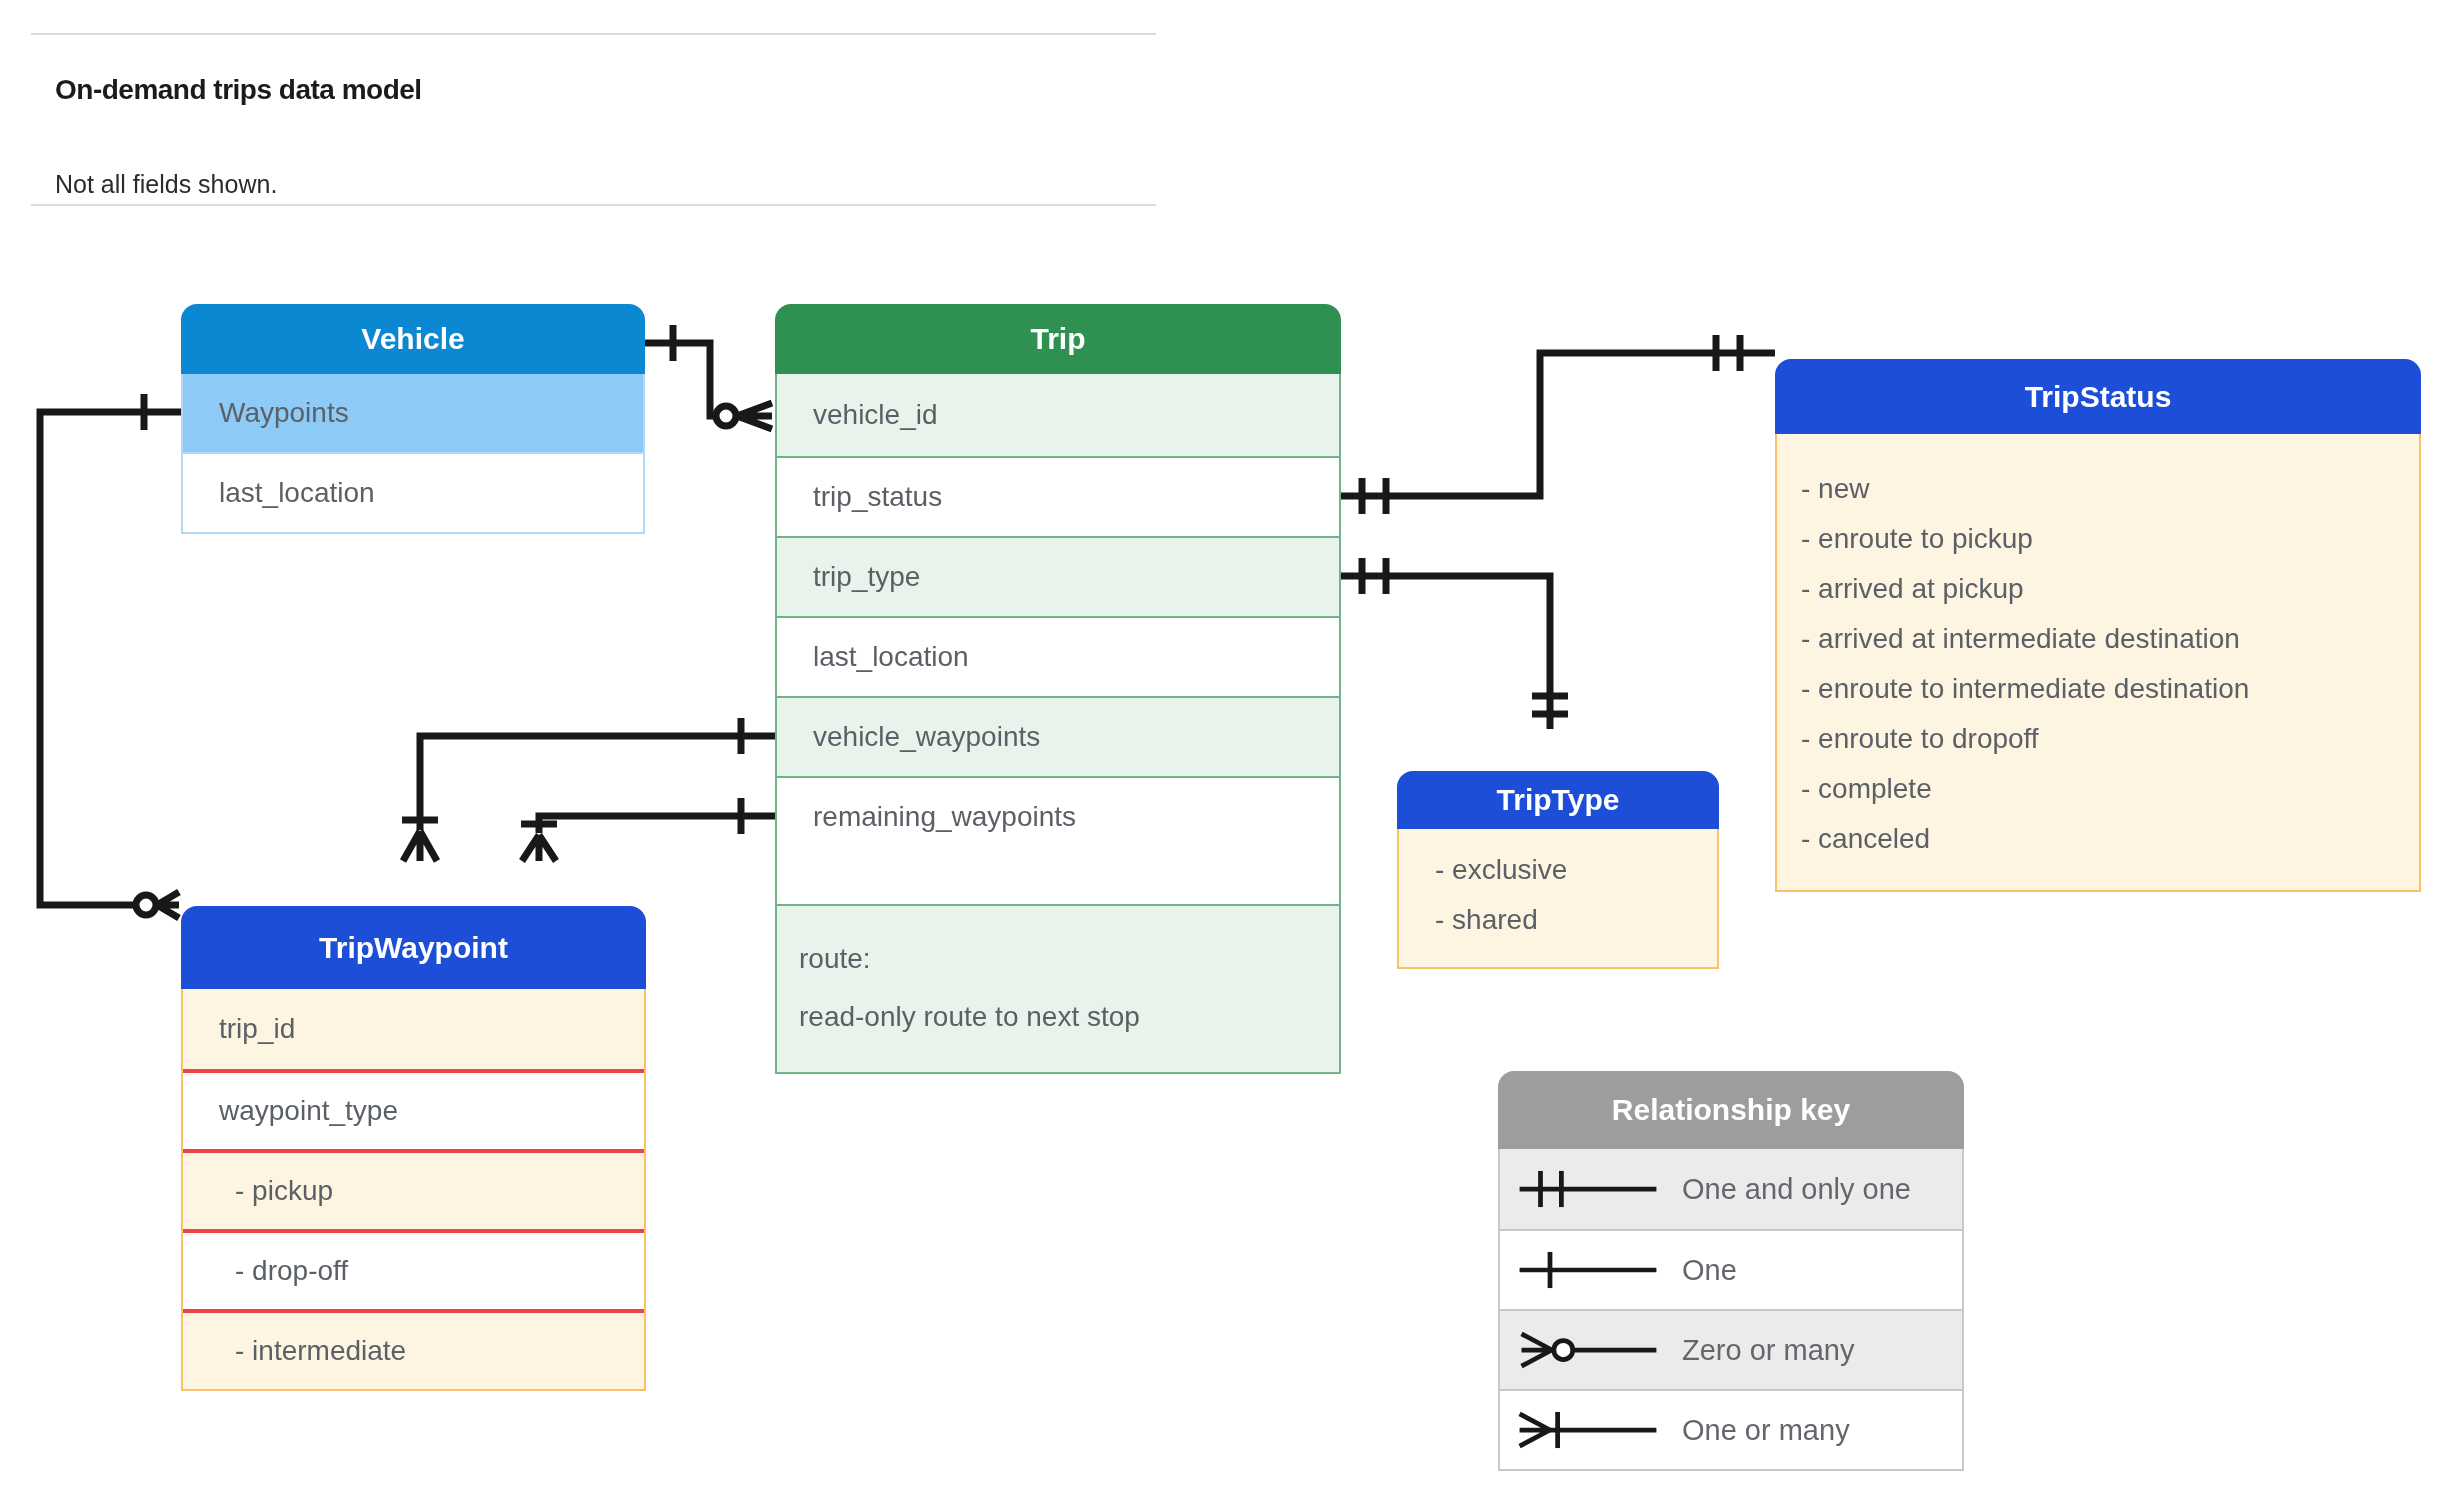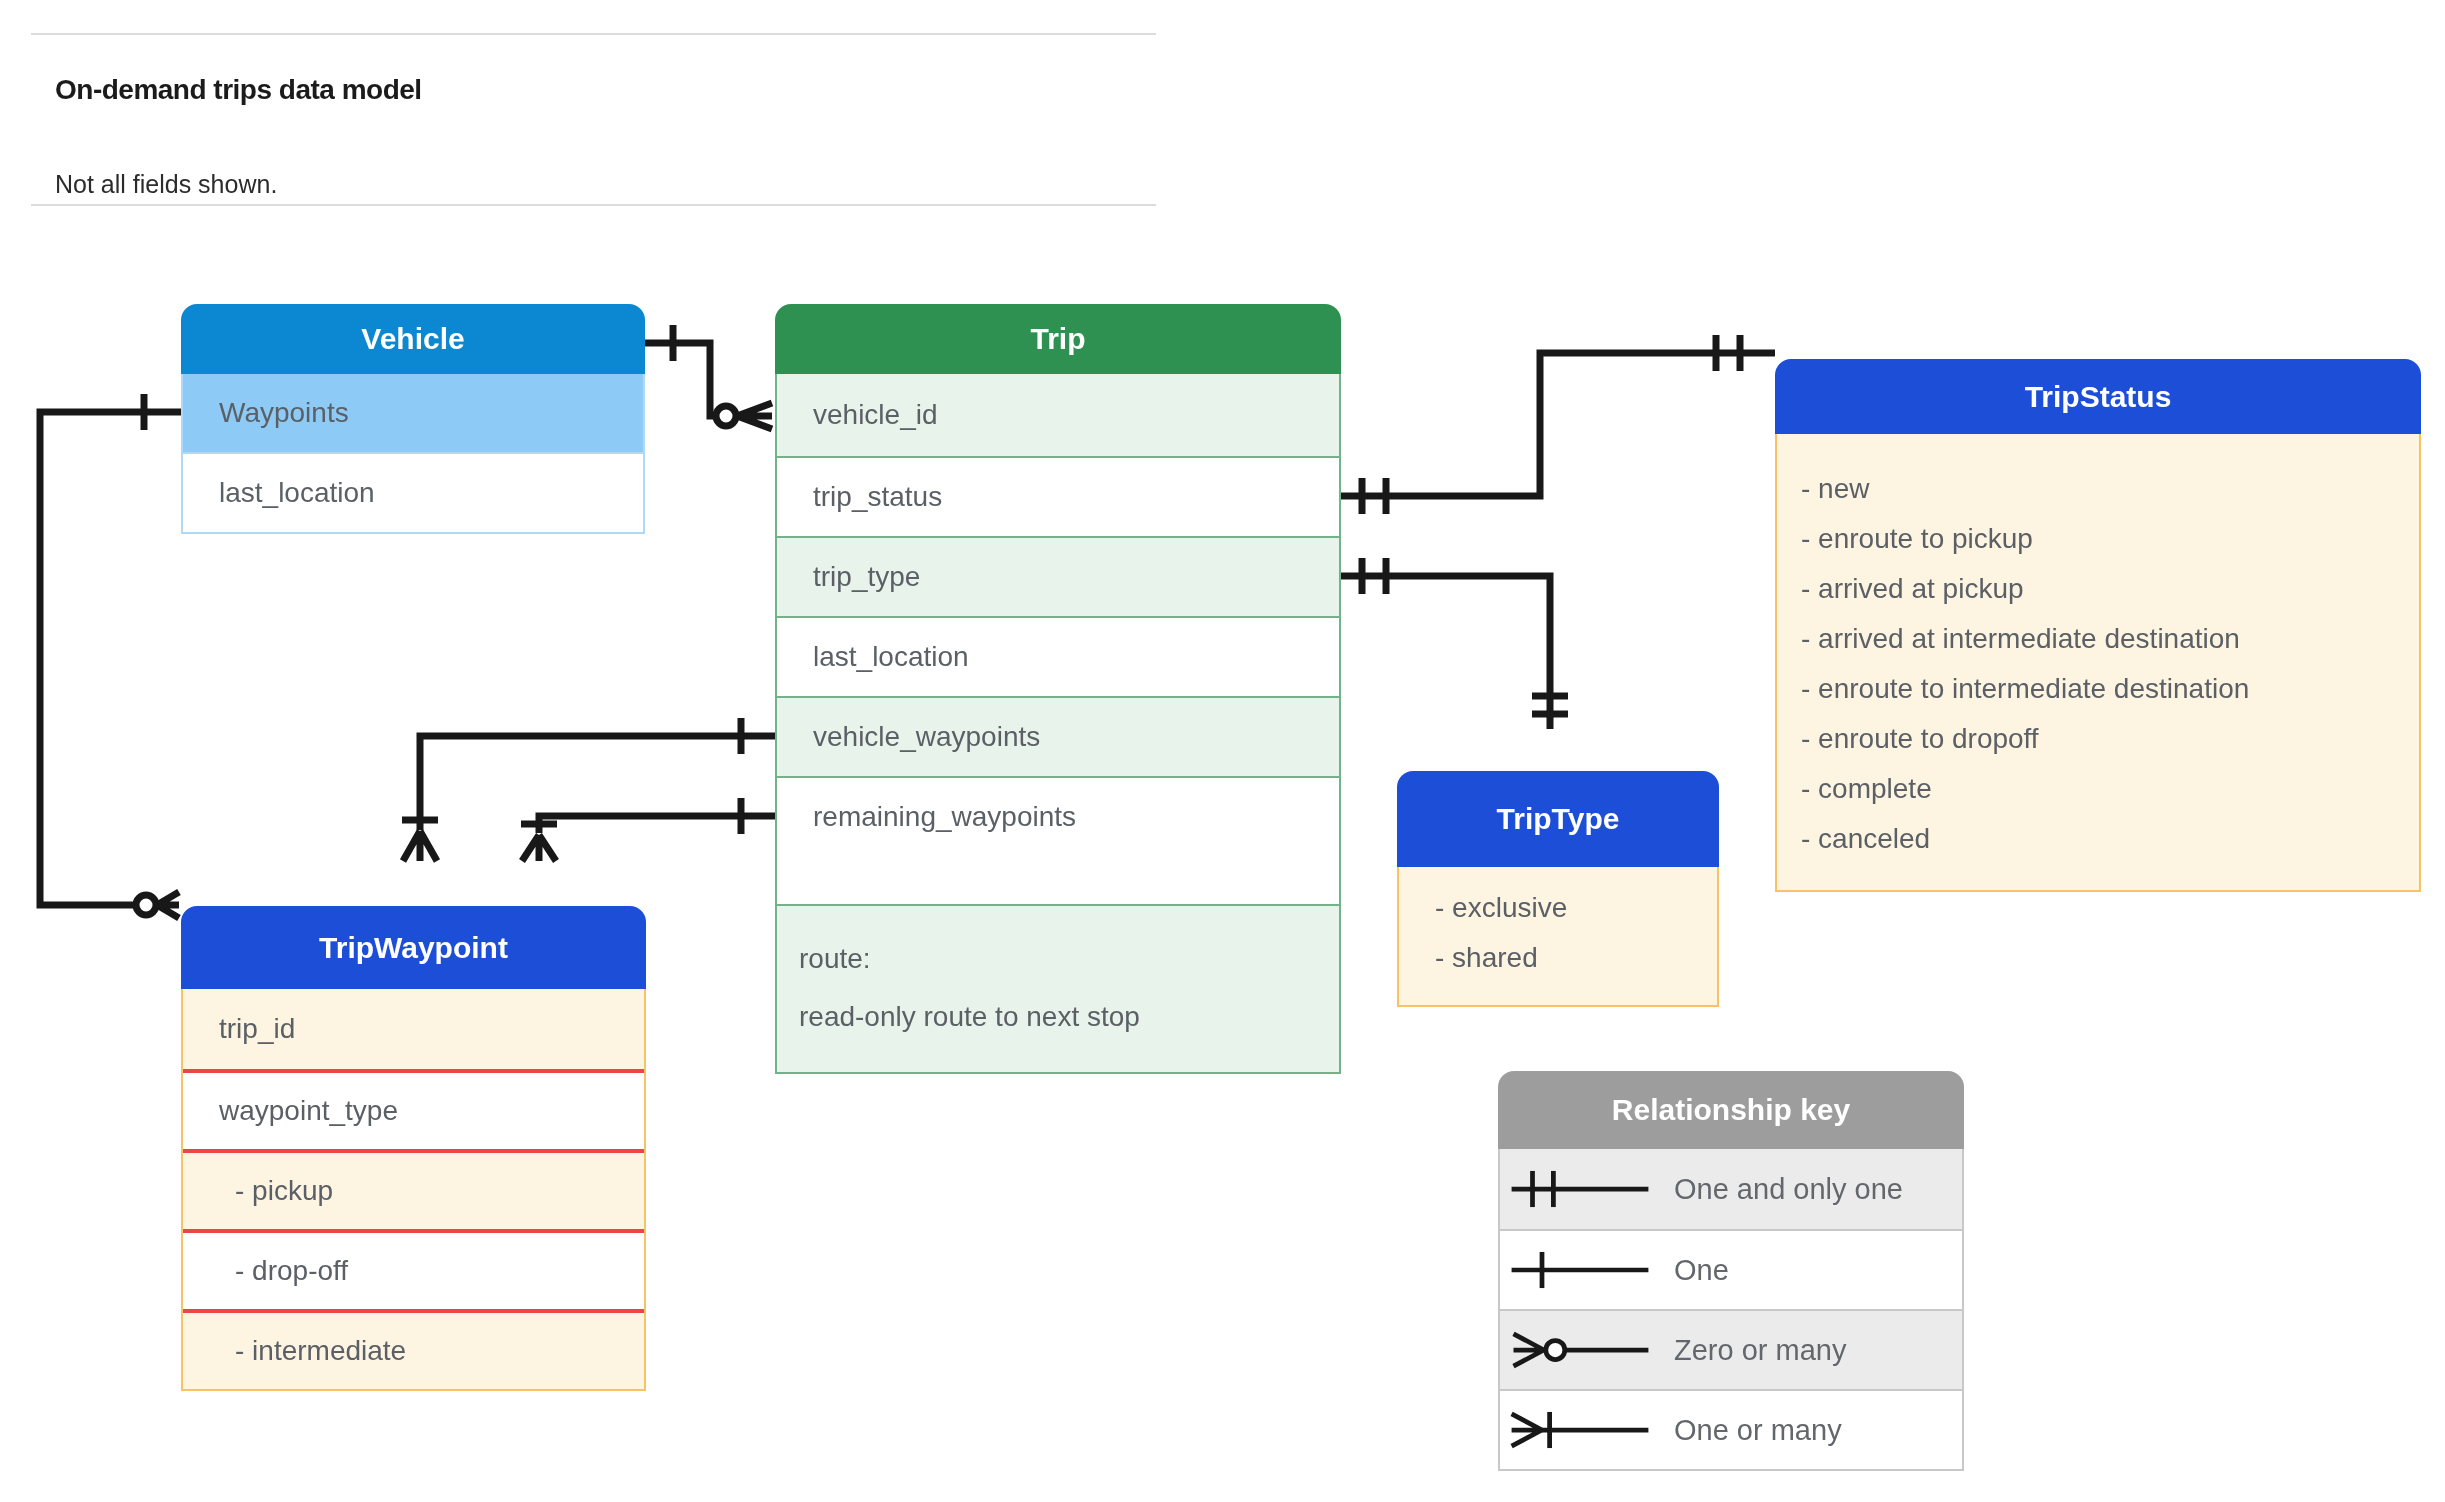--- a/index.html
+++ b/index.html
@@ -48,21 +48,21 @@
   .bg-lightgray{background:#ebebeb;}
 
   .route-row{box-sizing:border-box;padding:32px 0 0 22px;font-size:28px;color:#5b6066;line-height:42px;}
   .route-row .line1{margin-bottom:16px;}
 
   .list-items{box-sizing:border-box;font-size:28px;color:#5b6066;}
   .list-items div{line-height:50px;}
   .tripstatus-items{padding:30px 20px 0 38px;}
   .triptype-items{padding:16px 20px 0 36px;}
 
-  .legend-row{display:flex;align-items:center;height:80px;box-sizing:border-box;padding-left:4px;}
+  .legend-row{display:flex;align-items:center;height:80px;box-sizing:border-box;padding-left:12px;}
   .legend-row .sym{width:152px;height:62px;flex:0 0 auto;}
   .legend-row .lbl{font-size:29px;color:#63676c;margin-left:18px;}
 
   .connectors{position:absolute;left:0;top:0;pointer-events:none;}
   .connectors path, .connectors line{stroke:#181818;stroke-width:7;fill:none;}
   .connectors circle{stroke:#181818;stroke-width:7;fill:#ffffff;}
   .legend-row svg path, .legend-row svg line{stroke:#181818;stroke-width:5;fill:none;}
   .legend-row svg circle{stroke:#181818;stroke-width:5;fill:#ffffff;}
 </style>
 </head>
@@ -158,21 +158,21 @@
         <div>- arrived at intermediate destination</div>
         <div>- enroute to intermediate destination</div>
         <div>- enroute to dropoff</div>
         <div>- complete</div>
         <div>- canceled</div>
       </div>
     </div>
   </div>
 
   <div class="entity" style="left:1397px;top:729px;width:322px;">
-    <div class="ehead head-orange" style="height:96px;">
+    <div class="ehead head-orange" style="height:58px;">
       <span>TripType</span>
     </div>
     <div class="ebody body-orange">
       <div class="list-items triptype-items bg-cream" style="height:138px;">
         <div>- exclusive</div>
         <div>- shared</div>
       </div>
     </div>
   </div>
 

